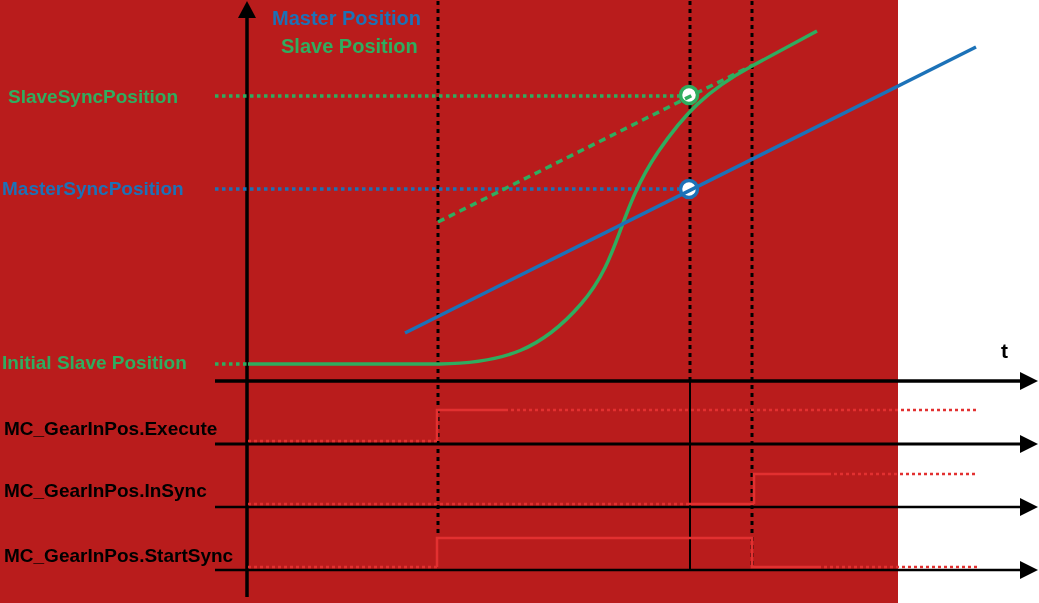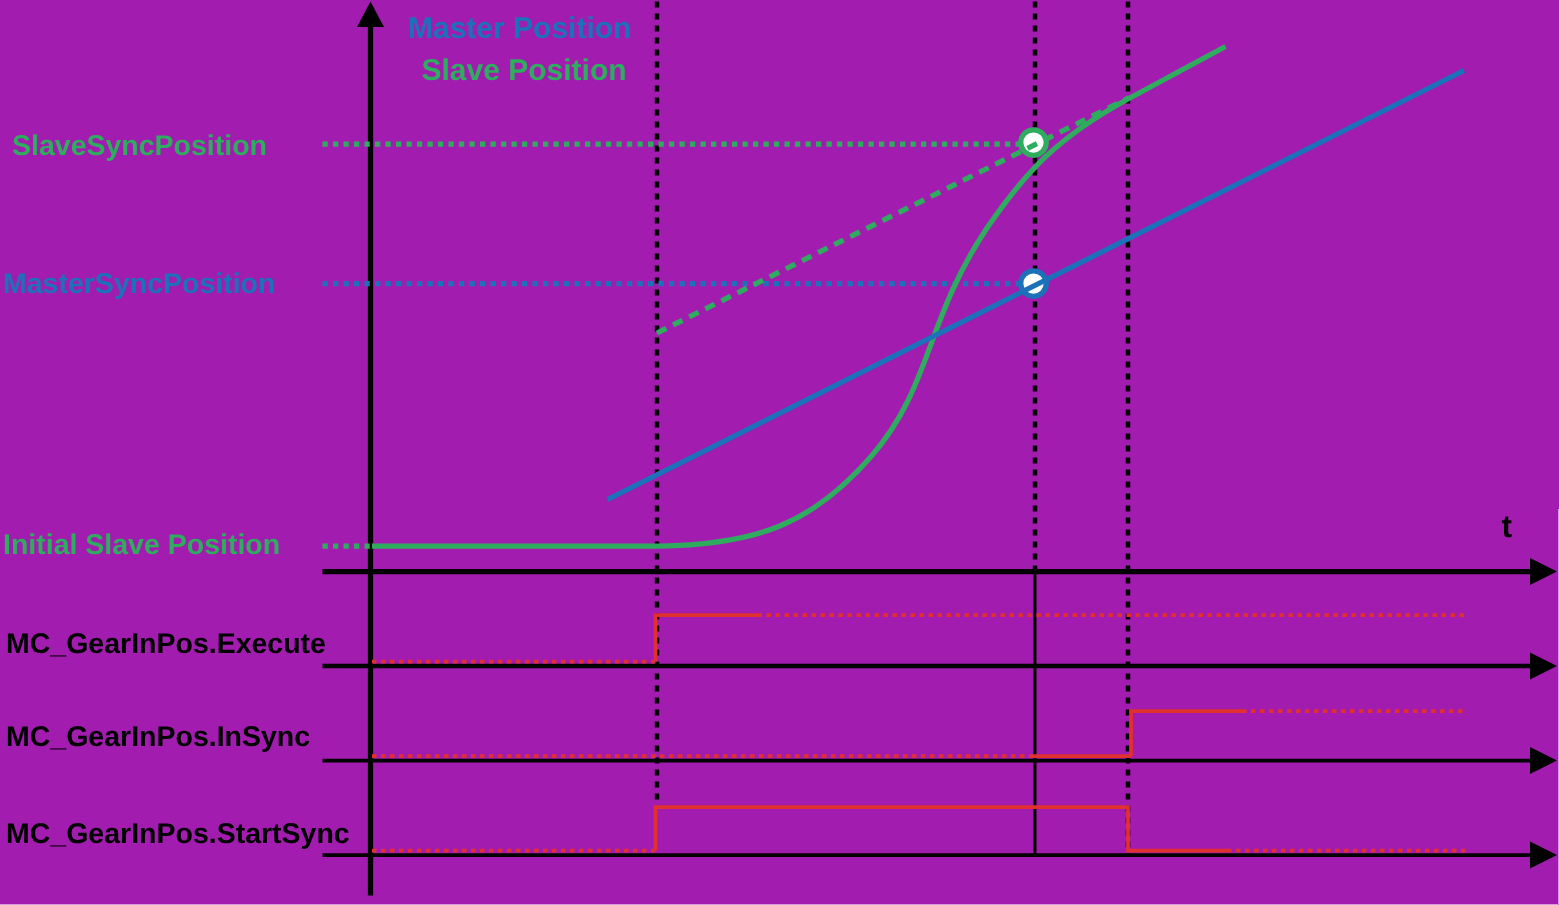--- a/index.html
+++ b/index.html
@@ -2,23 +2,23 @@
 <html><head>
 <meta charset="utf-8">
 <style>
   html, body {
     margin: 0;
     padding: 0;
     background: #ffffff;
   }
   .stage {
     position: relative;
-    width: 1039px;
+    width: 898px;
     height: 603px;
-    background: #a21caf;
+    background: #b91c1c;
     font-family: "Liberation Sans", "DejaVu Sans", sans-serif;
   }
   svg text {
     font-family: "Liberation Sans", "DejaVu Sans", sans-serif;
     font-weight: bold;
   }
   .lbl-side { font-size: 19px; }
   .lbl-legend { font-size: 20px; }
   .lbl-t { font-size: 21px; }
 </style>

